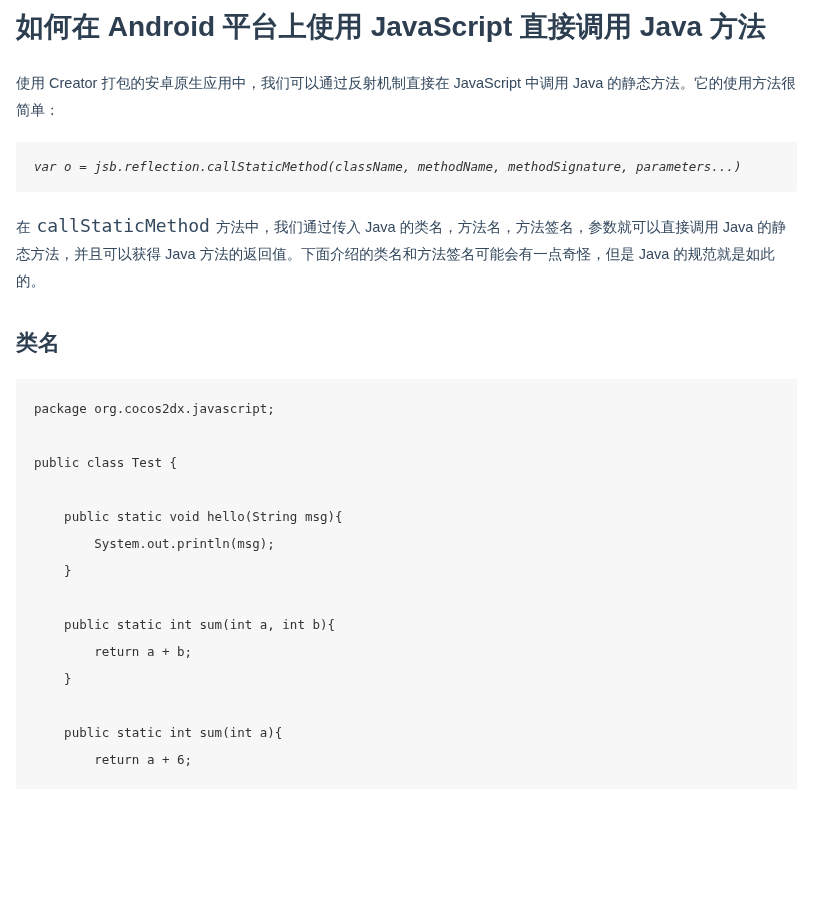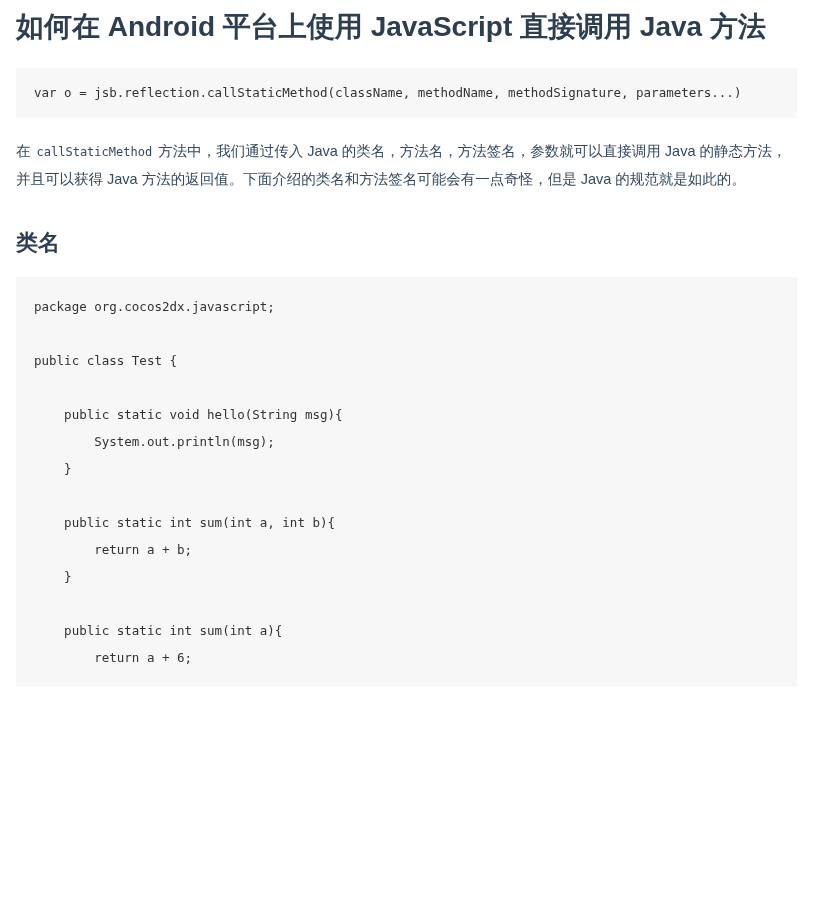--- a/index.html
+++ b/index.html
@@ -22,64 +22,66 @@
   h1.doc-title {
     font-family: "Liberation Sans", sans-serif;
     font-size: 28px;
     line-height: 46px;
     font-weight: bold;
     color: #2c3e50;
     margin: 4px 0 0 0;
     letter-spacing: 0px;
   }
   h2.section-title {
-    font-family: Liberation Sans, sans-serif;
+    font-family: Liberation Mono, monospace;
     font-size: 22px;
     font-weight: bold;
     color: #2c3e50;
     margin: 34px 0 0 0;
     line-height: 32px;
   }
   p.para {
     font-size: 14.5px;
     line-height: 27px;
     color: #34495e;
     margin: 20px 0 0 0;
   }
   code.inline {
     font-family: "DejaVu Sans Mono", "Liberation Mono", monospace;
-    font-size: 12px;
+    font-size: 18px;
     color: #34495e;
     background: transparent;
     padding: 0 2px;
   }
   pre.codeblock {
     background: #f7f7f7;
     margin: 18px 0 0 0;
     padding: 16px 18px;
     font-family: "DejaVu Sans Mono", "Liberation Mono", monospace;
     font-size: 12.5px;
     line-height: 27px;
     color: #333333;
     white-space: pre;
     overflow: hidden;
     border-radius: 1px;
   }
   pre.codeblock.short {
     line-height: 22px;
     padding: 14px 18px;
+    font-style: italic;
   }
 </style>
 </head>
 <body>
 
 <div class="page">
 
   <h1 class="doc-title">如何在 Android 平台上使用 JavaScript 直接调用 Java 方法</h1>
 
+  <p class="para">使用 Creator 打包的安卓原生应用中，我们可以通过反射机制直接在 JavaScript 中调用 Java 的静态方法。它的使用方法很简单：</p>
 
   <pre class="codeblock short">var o = jsb.reflection.callStaticMethod(className, methodName, methodSignature, parameters...)</pre>
 
   <p class="para"><span>在 </span><code class="inline">callStaticMethod</code><span> 方法中，我们通过传入 Java 的类名，方法名，方法签名，参数就可以直接调用 Java 的静态方法，并且可以获得 Java 方法的返回值。下面介绍的类名和方法签名可能会有一点奇怪，但是 Java 的规范就是如此的。</span></p>
 
   <h2 class="section-title">类名</h2>
 
 
   <pre class="codeblock">package org.cocos2dx.javascript;
 

